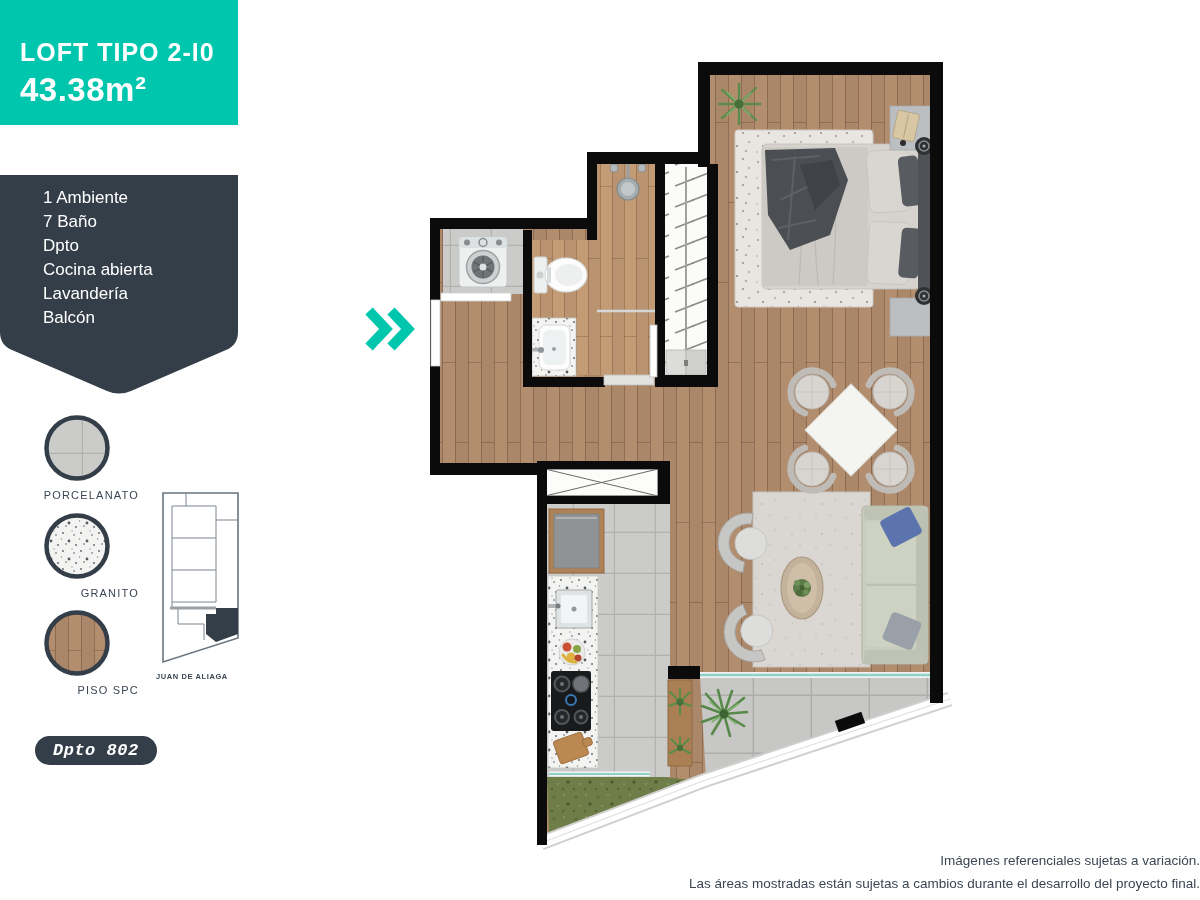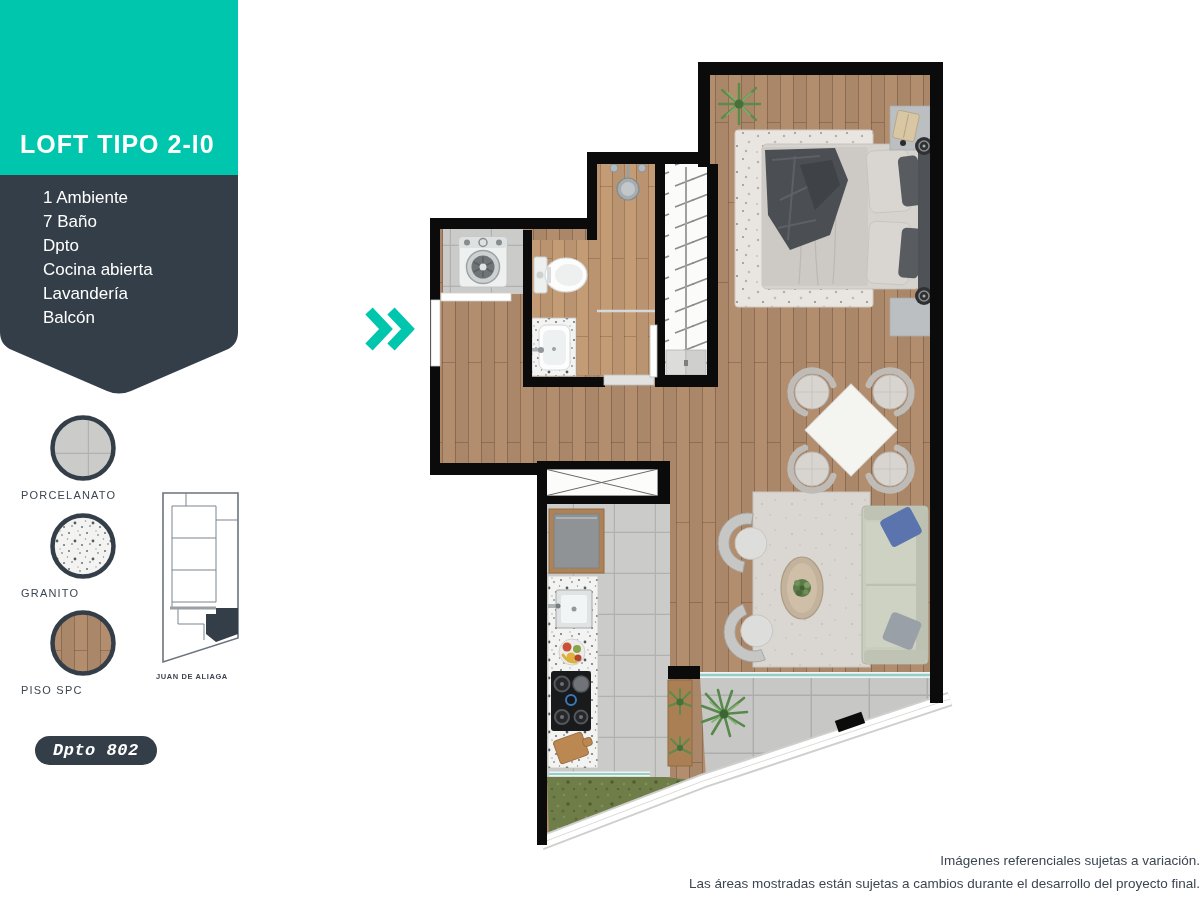--- a/index.html
+++ b/index.html
@@ -6,32 +6,32 @@
     --teal:#00c6ad;
     --dark:#333e48;
     --text:#3b4652;
     --wall:#0b0b0b;
   }
   html,body{margin:0;padding:0;background:#fff;}
   body{font-family:"Liberation Sans", sans-serif;}
   #page{position:relative;width:1200px;height:900px;background:#fff;overflow:hidden;}
 
   
-  .teal-banner{position:absolute;left:0;top:0;width:238px;height:175px;background:var(--teal,#00c6ad);
+  .teal-banner{position:absolute;left:0;top:0;width:238px;height:125px;background:var(--teal,#00c6ad);
     display:flex;flex-direction:column;justify-content:flex-end;padding:0 0 16px 20px;box-sizing:border-box;color:#fff;}
   .loft-title{font-size:25px;font-weight:600;letter-spacing:1px;line-height:1.15;}
   .loft-area{font-size:33px;font-weight:700;letter-spacing:.5px;margin-top:4px;}
 
   .features-panel{position:absolute;left:0;top:175px;width:238px;height:225px;}
   .features-list{position:absolute;left:31px;top:11px;color:#fff;font-size:17px;font-weight:500;line-height:24px;}
   .feature-item{display:block;margin-left:12px;}
 
   .chevrons{position:absolute;left:364px;top:306px;}
 
-  .material{position:absolute;left:21px;width:124px;text-align:left;}
+  .material{position:absolute;left:15px;width:124px;text-align:right;}
   .material svg{display:block;margin:0 auto;}
   .material-label{margin-top:6px;font-size:11px;letter-spacing:1.2px;color:var(--text,#3b4652);font-weight:500;}
 
   .keyplan{position:absolute;left:156px;top:490px;width:88px;text-align:left;}
   .keyplan-label{margin-top:3px;font-size:7.5px;letter-spacing:.6px;color:var(--text,#3b4652);font-weight:600;}
 
   .unit-badge{position:absolute;left:35px;top:736px;background:var(--dark,#333e48);color:#fff;
     border-radius:16px;padding:5px 18px;font-size:17px;font-style:italic;font-weight:700;letter-spacing:.5px;font-family:Liberation Mono, monospace;}
 
   
@@ -106,20 +106,21 @@
       <pattern id="hangers" width="42" height="21" patternUnits="userSpaceOnUse">
         <rect width="42" height="21" fill="#fbfbfa"></rect>
         <path d="M3,18 L39,4" stroke="#8c8c8a" stroke-width="1.8"></path>
         <circle cx="21" cy="11" r="1" fill="#8c8c8a"></circle>
       </pattern>
     </defs>
   </svg>
 
   <div class="teal-banner">
     <div class="loft-title">LOFT TIPO 2-I0</div>
+    <div class="loft-area">43.38m²</div>
   </div>
 
   <div class="features-panel">
     <svg width="238" height="225" viewBox="0 0 238 225">
       <path d="M0,0 H238 V157 Q238,170 226,175 L131,216 Q119,221 107,216 L12,175 Q0,170 0,157 Z" fill="var(--dark,#333e48)"></path>
     </svg>
     <div class="features-list">
       <span class="feature-item">1 Ambiente</span>
       <span class="feature-item">7 Baño</span>
       <span class="feature-item">Dpto</span>

